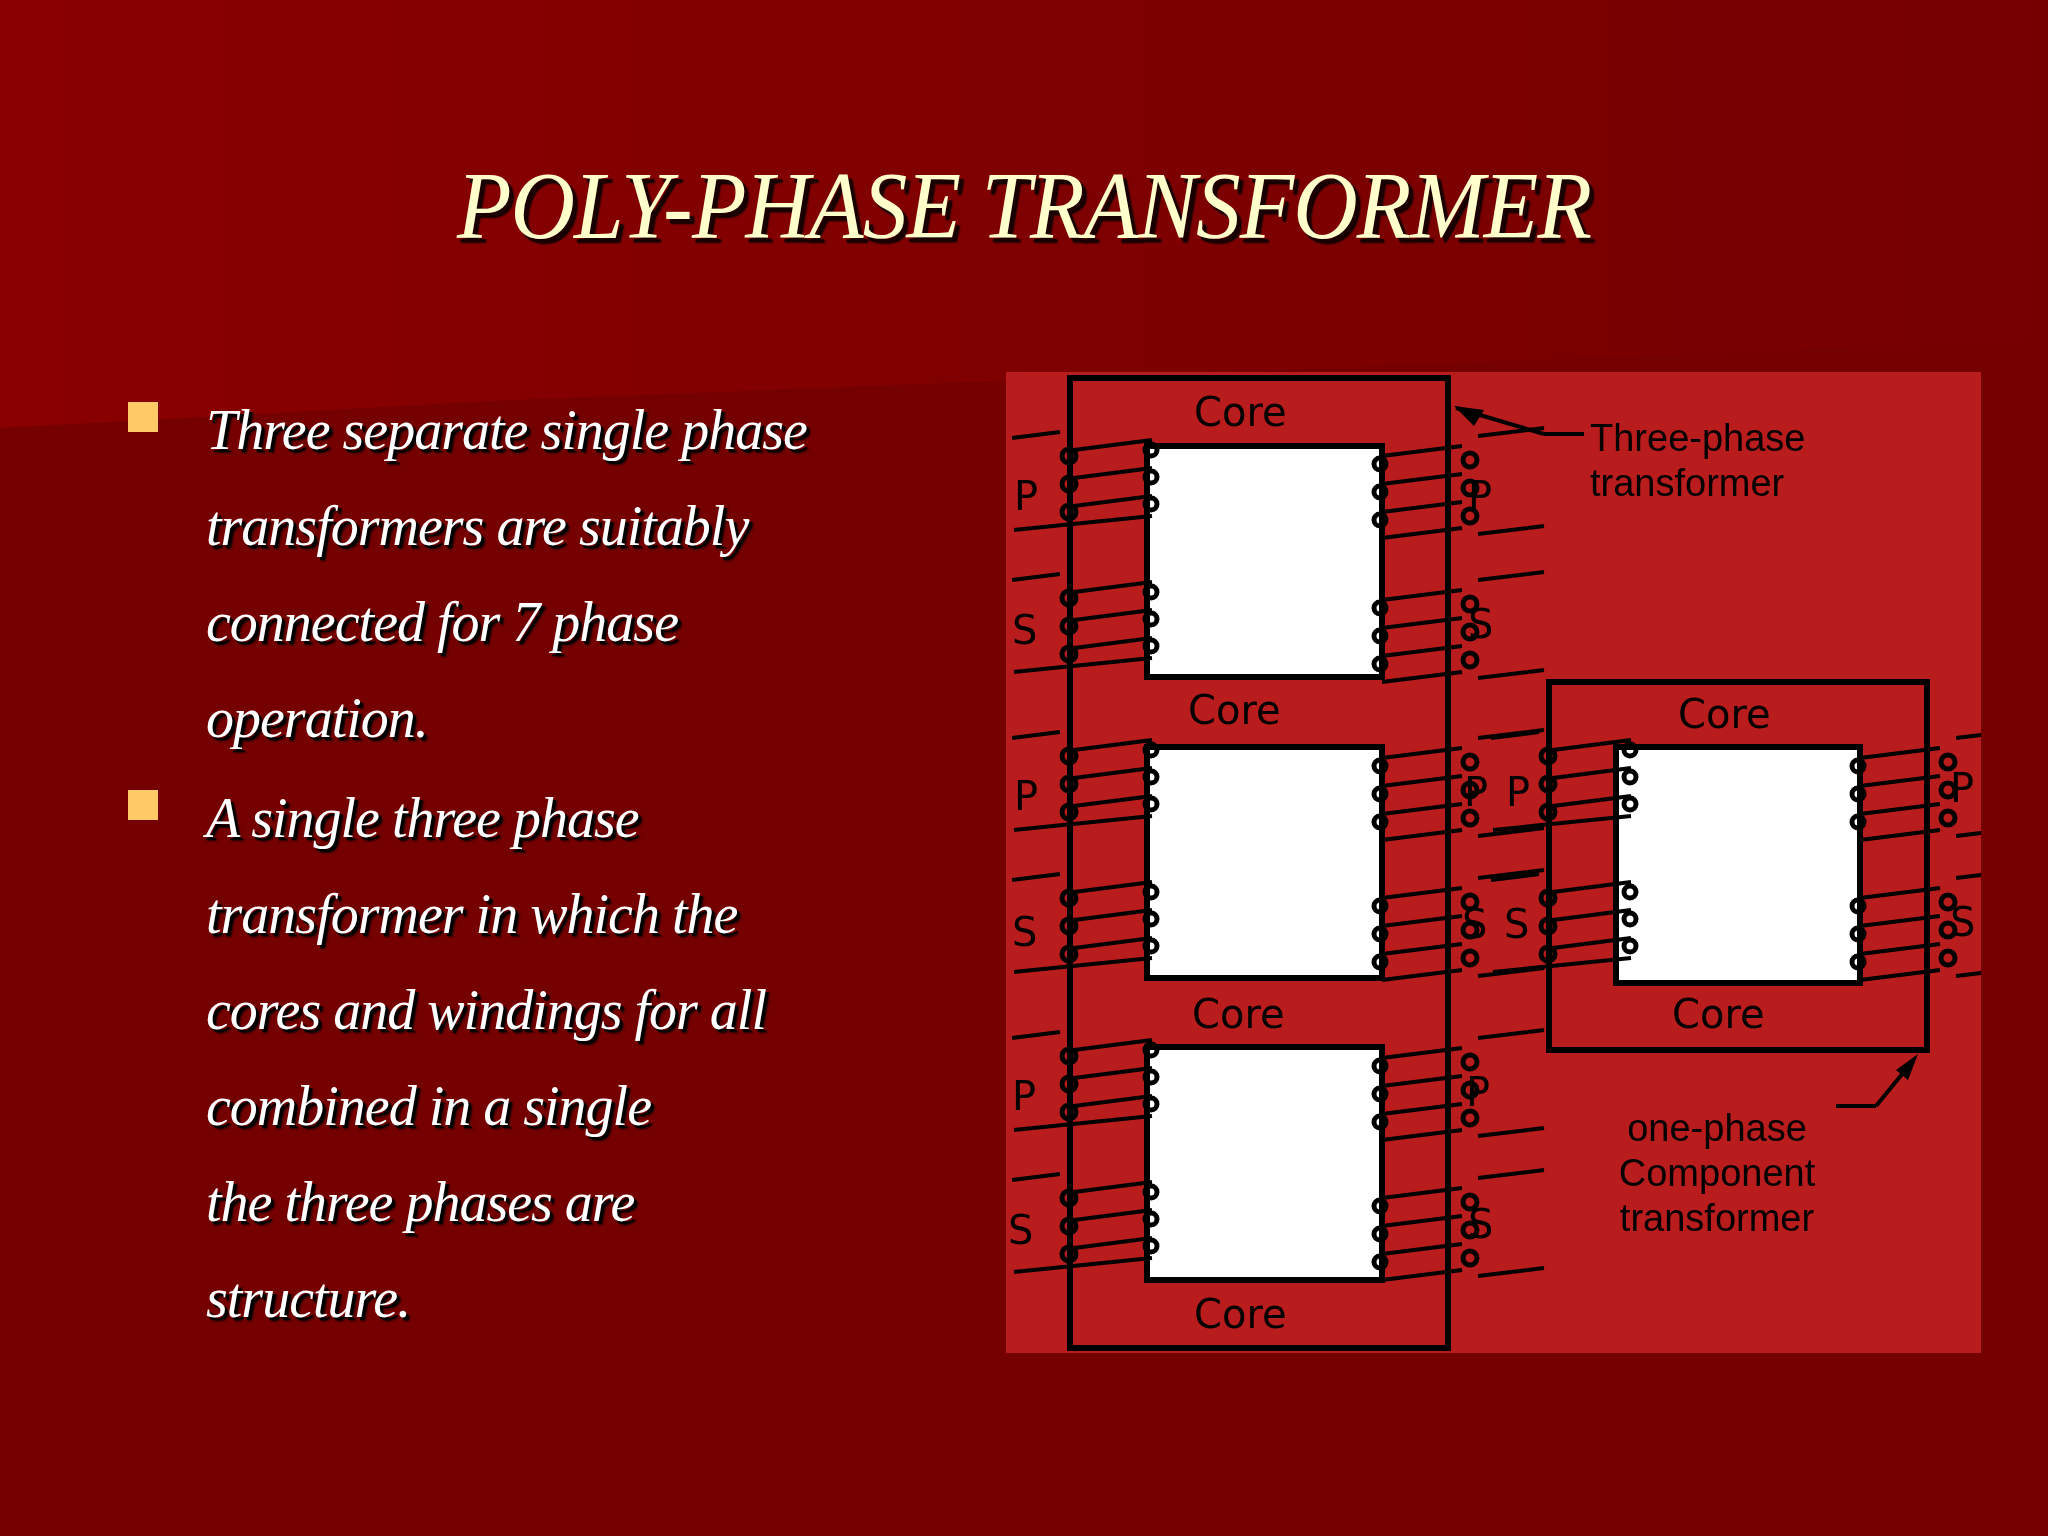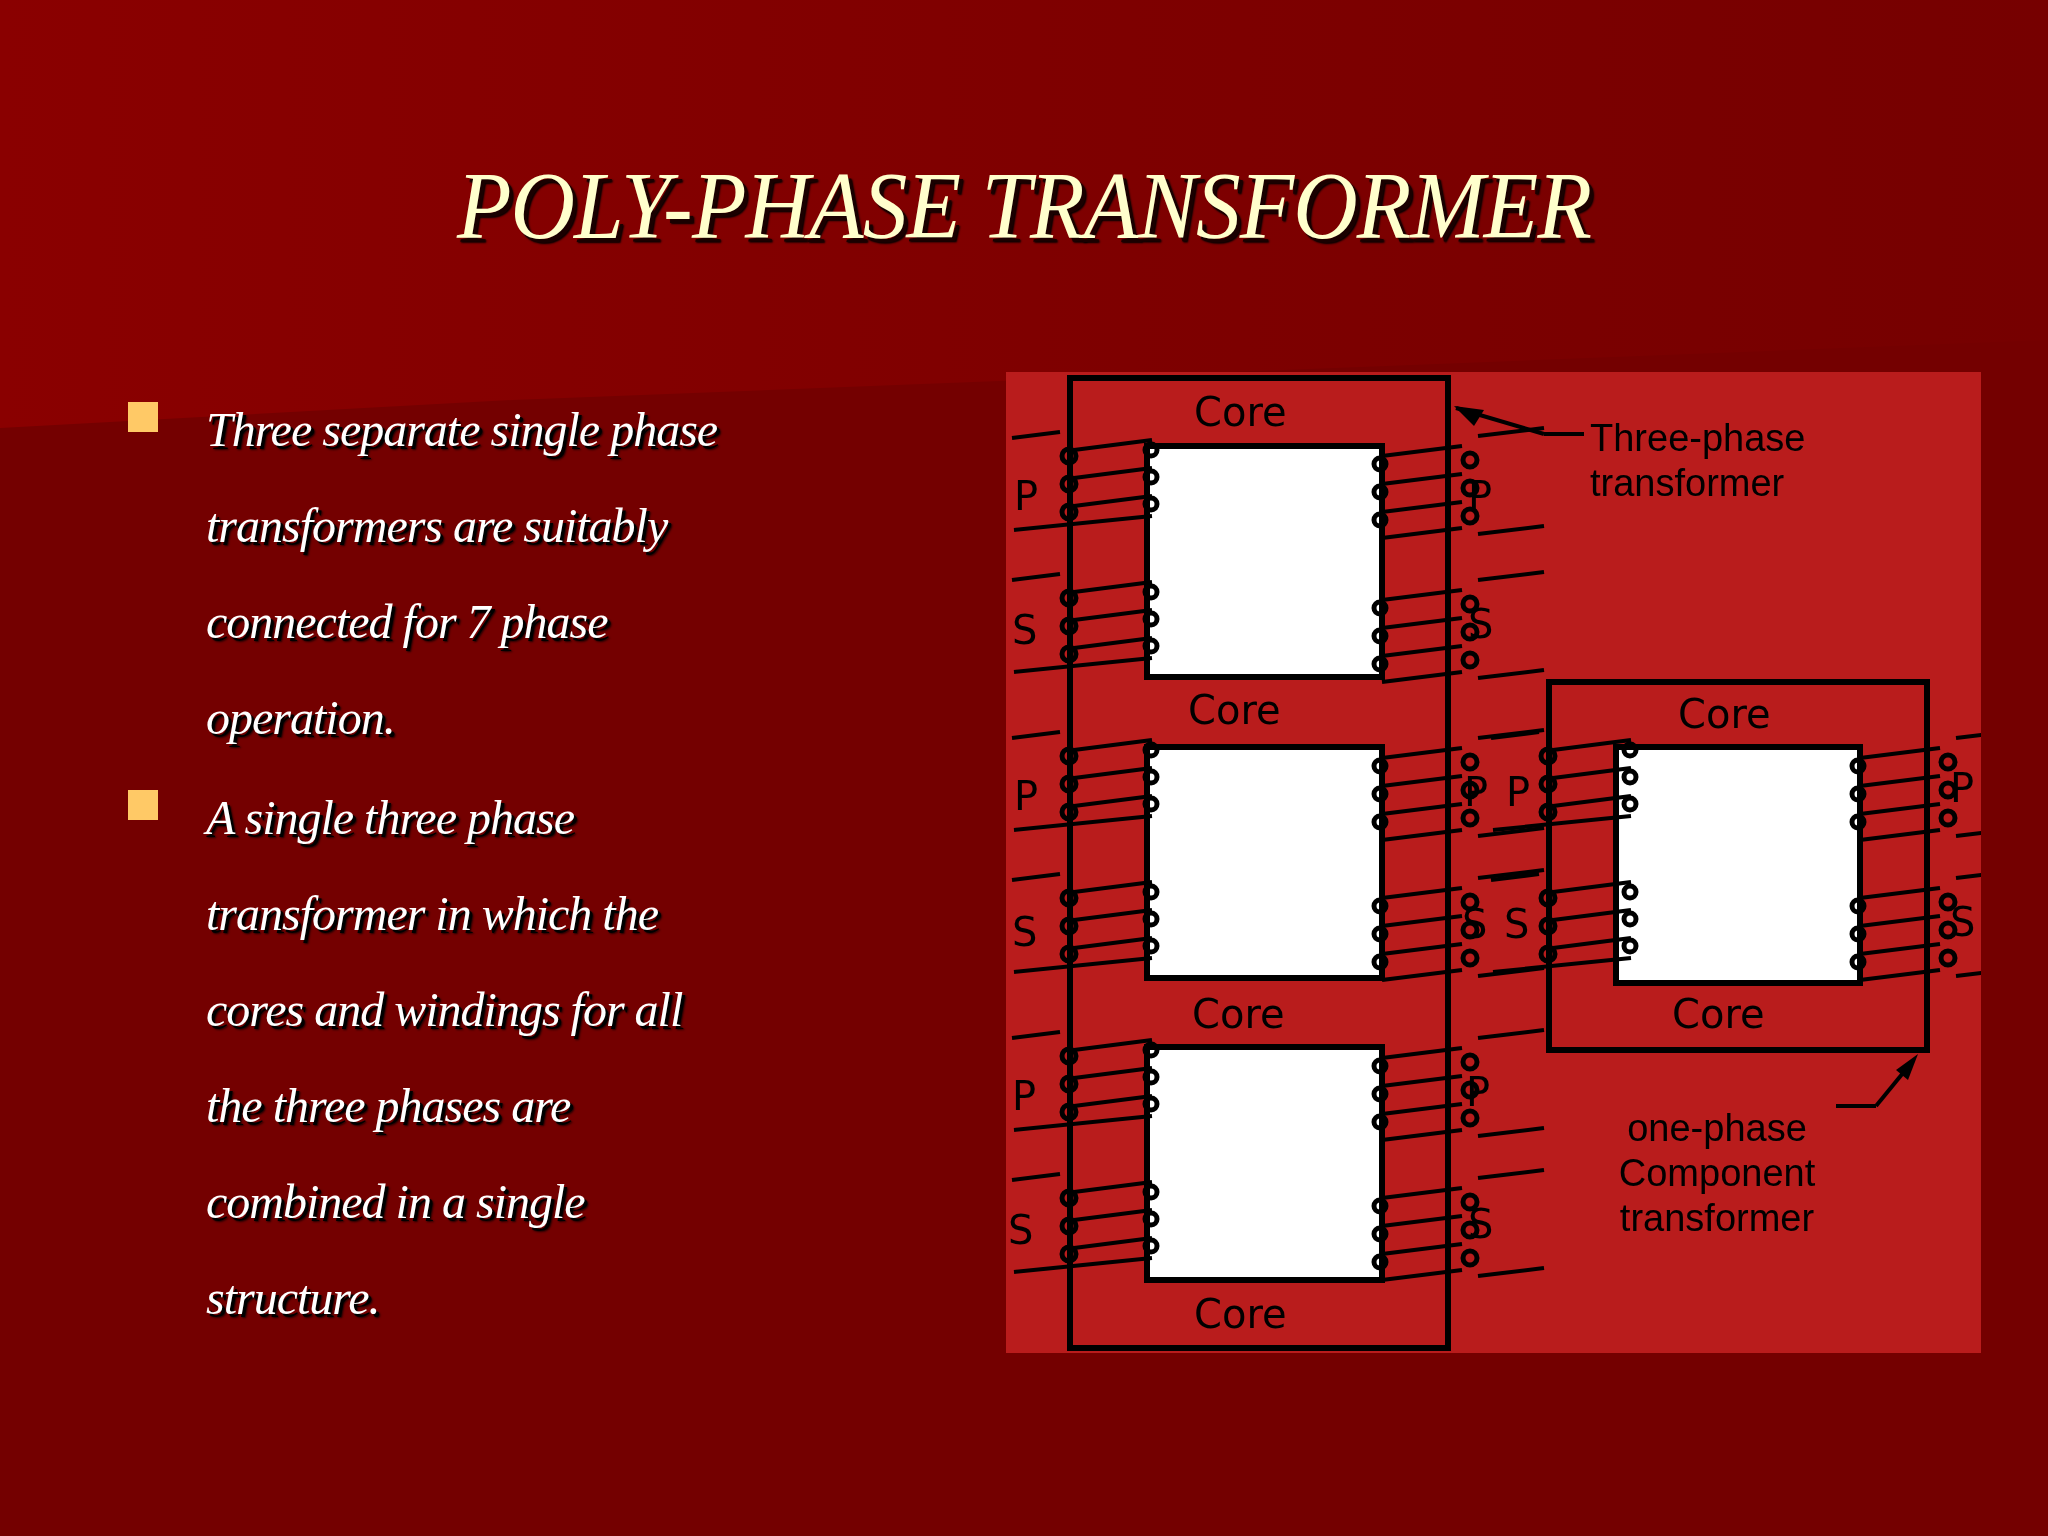--- a/index.html
+++ b/index.html
@@ -31,21 +31,21 @@
     position: relative; padding-left: 78px; margin-bottom: 4px;
   }
   .bullet-marker {
     position: absolute; left: 0; top: 20px; width: 30px; height: 30px;
     background: #ffc966;
   }
   .bullet-text {
     display: block;
     font-family: "Liberation Serif", "DejaVu Serif", serif;
     font-style: italic;
-    font-size: 48px; line-height: 96px;
+    font-size: 56px; line-height: 96px;
     color: #ffffff;
     text-shadow: 3px 3px 0 #000, 4px 4px 2px #200000;
     letter-spacing: -1px;
   }
   .diagram {
     position: absolute; left: 1006px; top: 372px; width: 975px; height: 981px;
     background: #b91c1c;
   }
   .diagram svg { position: absolute; left: 0; top: 0; }
   .diag-label {
@@ -74,22 +74,22 @@
     <span class="bullet-text">Three separate single phase</span>
     <span class="bullet-text">transformers are suitably</span>
     <span class="bullet-text">connected for 7 phase</span>
     <span class="bullet-text">operation.</span>
   </li>
   <li class="bullet">
     <span class="bullet-marker"></span>
     <span class="bullet-text">A single three phase</span>
     <span class="bullet-text">transformer in which the</span>
     <span class="bullet-text">cores and windings for all</span>
+    <span class="bullet-text">combined in a single</span>
     <span class="bullet-text">the three phases are</span>
-    <span class="bullet-text">combined in a single</span>
     <span class="bullet-text">structure.</span>
   </li>
 </ul>
 
 <div class="diagram">
   <svg width="975" height="981" viewBox="0 0 975 981">
     <defs>
 
       <g id="coil-left">
         <line x1="0" y1="8" x2="48" y2="2" stroke="#000" stroke-width="4"></line>

